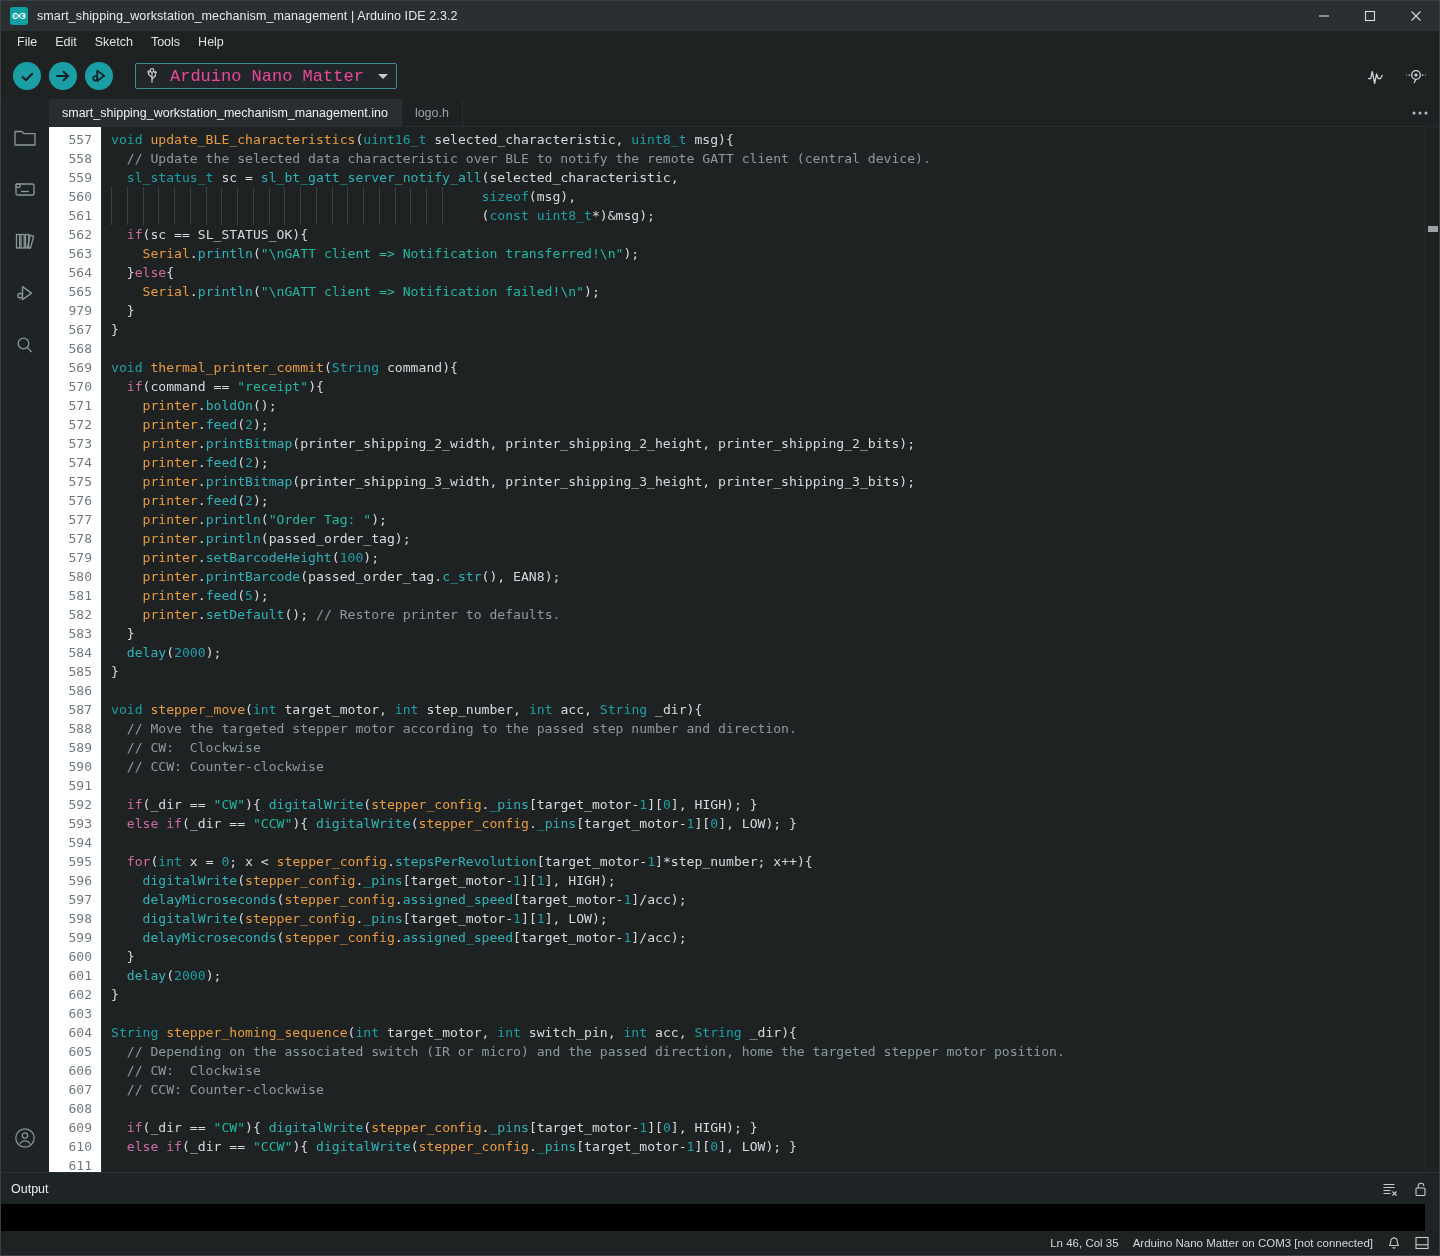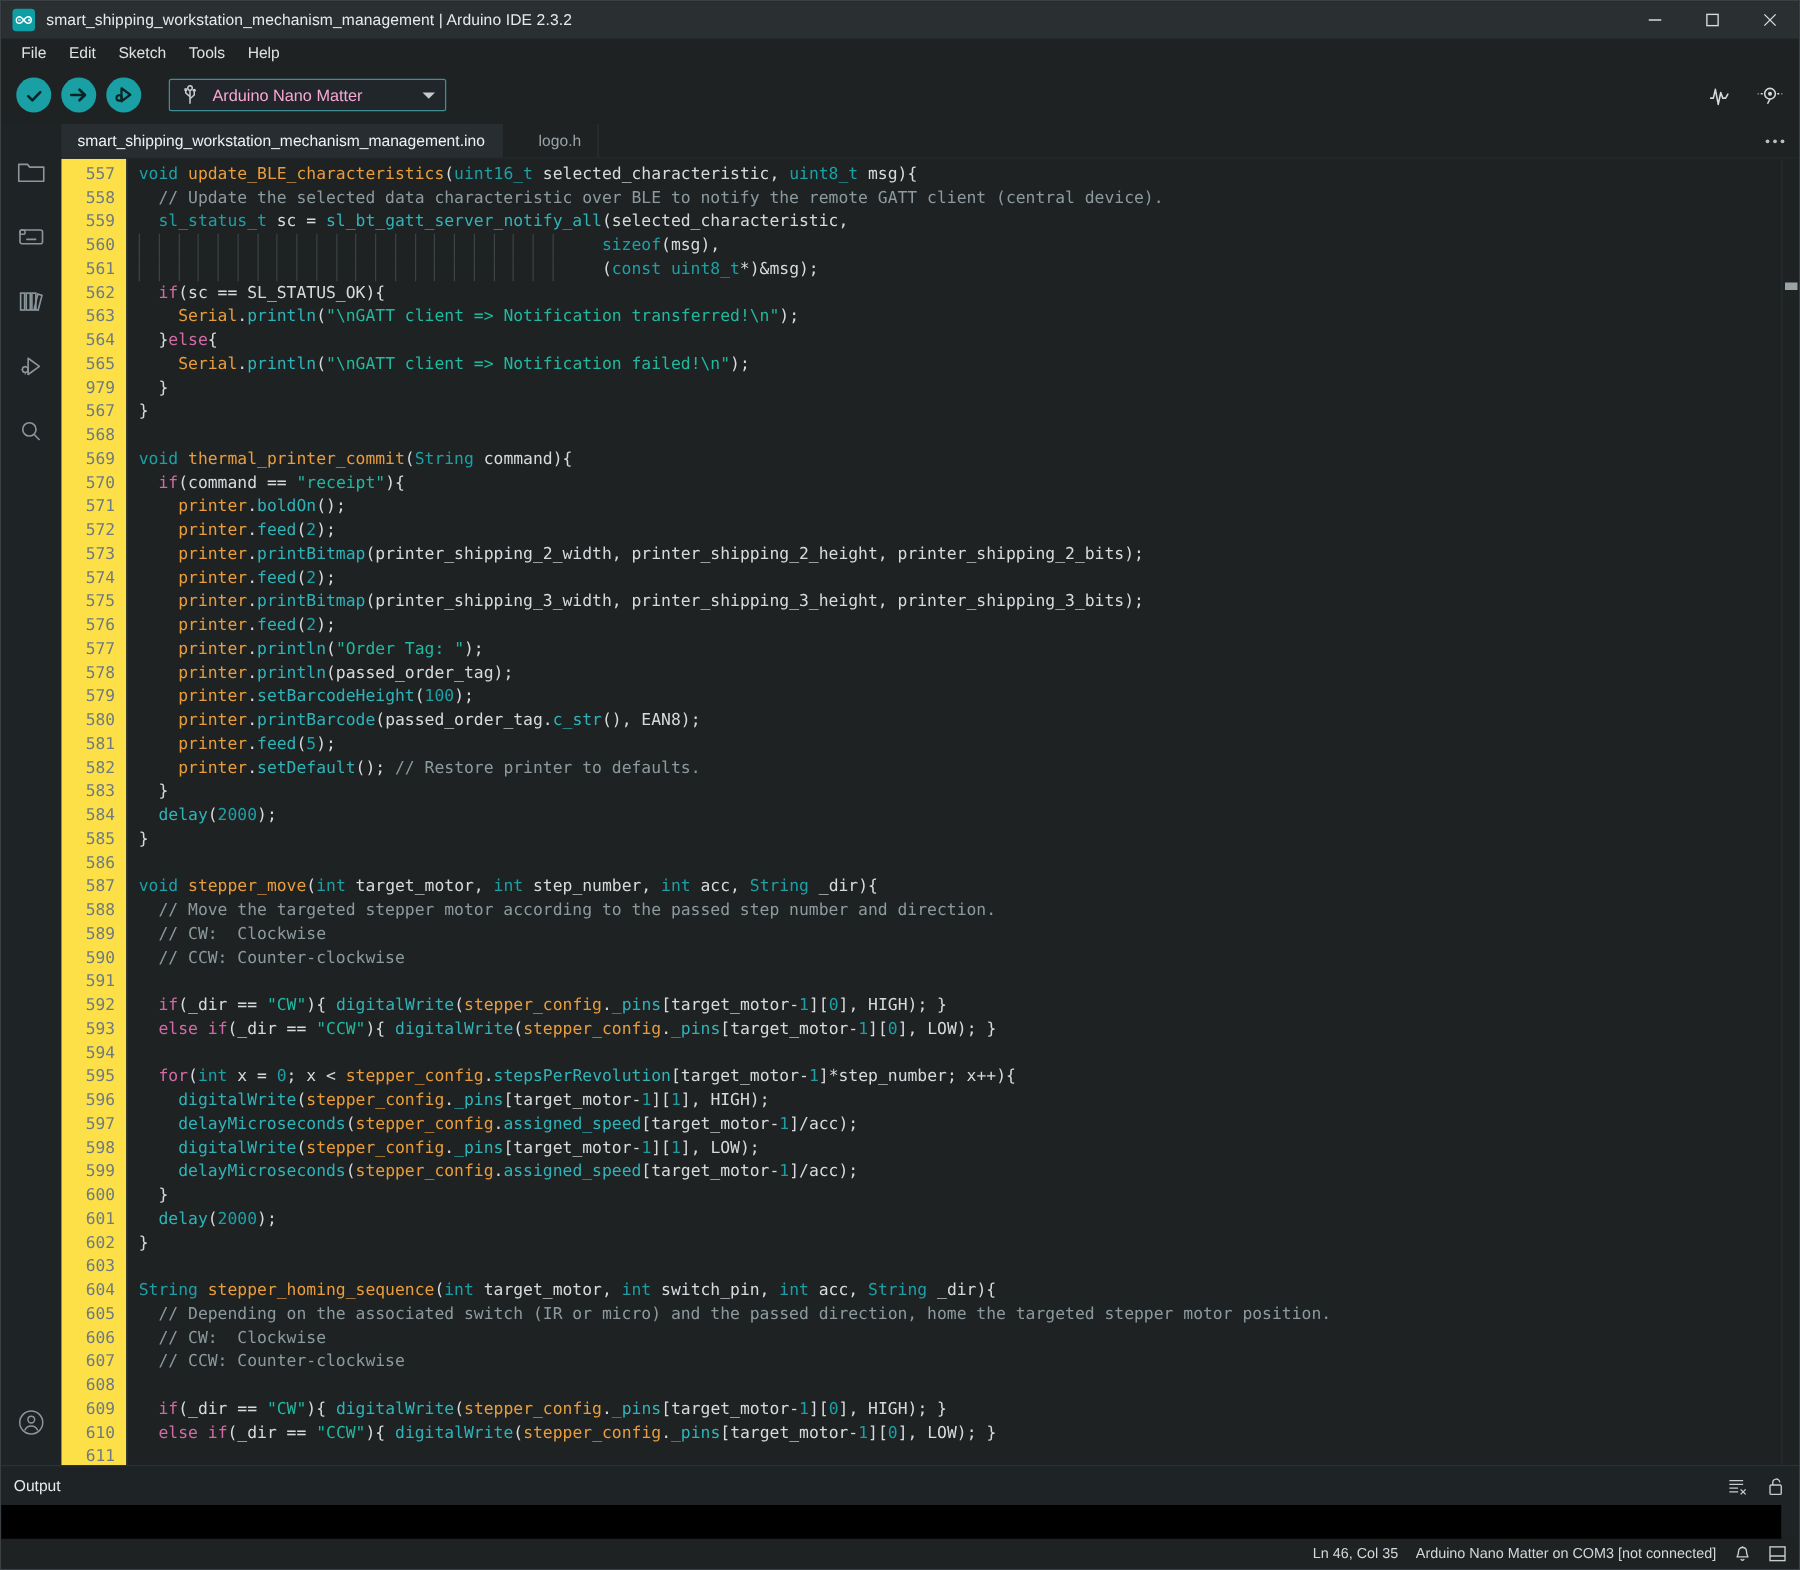--- a/index.html
+++ b/index.html
@@ -74,21 +74,21 @@
     margin-left: 14px;
     height: 26px; min-width: 222px;
     border: 1px solid #3f8e93;
     background: #20262a;
     border-radius: 2px;
     display: flex; align-items: center;
     padding: 0 8px 0 10px;
   }
   .board-usb { width: 14px; margin-right: 10px; display:flex; align-items:center; color:#c9cfd2;}
   .board-name {
-    font-size: 13px; color: #f9a8d4; flex: 1 1 auto; white-space: nowrap;
+    font-size: 17px; color: #ec4899; flex: 1 1 auto; white-space: nowrap; font-family: Liberation Mono, monospace;
   }
   .caret { width: 0;height:0;border-left:5px solid transparent;border-right:5px solid transparent;border-top:5px solid #c5cacd;margin-left:14px;}
   .tb-right { position: absolute; right: 12px; display: flex; align-items: center; gap: 18px; }
   .tb-icon { width: 22px; height: 22px; display:flex; align-items:center;justify-content:center;color:#d5d9db; }
 
   
   .body-row { flex: 1 1 auto; display: flex; min-height: 0; }
 
   .sidebar {
     width: 48px; min-width: 48px;
@@ -107,21 +107,20 @@
 
   .editor-col { flex: 1 1 auto; display: flex; flex-direction: column; min-width: 0; }
 
   
   .tabbar {
     height: 28px; min-height: 28px;
     background: #1e2223;
     display: flex; align-items: stretch;
     position: relative;
     border-bottom: 1px solid #272c2e;
-    gap: 16px;
   }
   .tab {
     display: flex; align-items: center;
     padding: 0 13px;
     font-size: 12.5px;
     color: #9aa3a7;
     border-right: 1px solid #2a3033;
     white-space: nowrap;
   }
   .tab.active { background: #272d30; color: #eef1f2; }
@@ -133,21 +132,21 @@
 
   
   .code-wrap {
     flex: 1 1 auto; position: relative; min-height: 0;
     background: #1e2223;
     overflow: hidden;
     display: flex;
   }
   .gutter {
     width: 52px; min-width: 52px;
-    background: #fde047;
+    background: #ffffff;
     padding-top: 3px;
     text-align: right;
     font-family: "DejaVu Sans Mono", monospace;
     font-size: 13px;
     color: #6e7a80;
     user-select: none;
   }
   .gutter div { height: 19px; line-height: 19px; padding-right: 9px; }
   .code-scroll {
     flex: 1 1 auto; position: relative; overflow: hidden;

